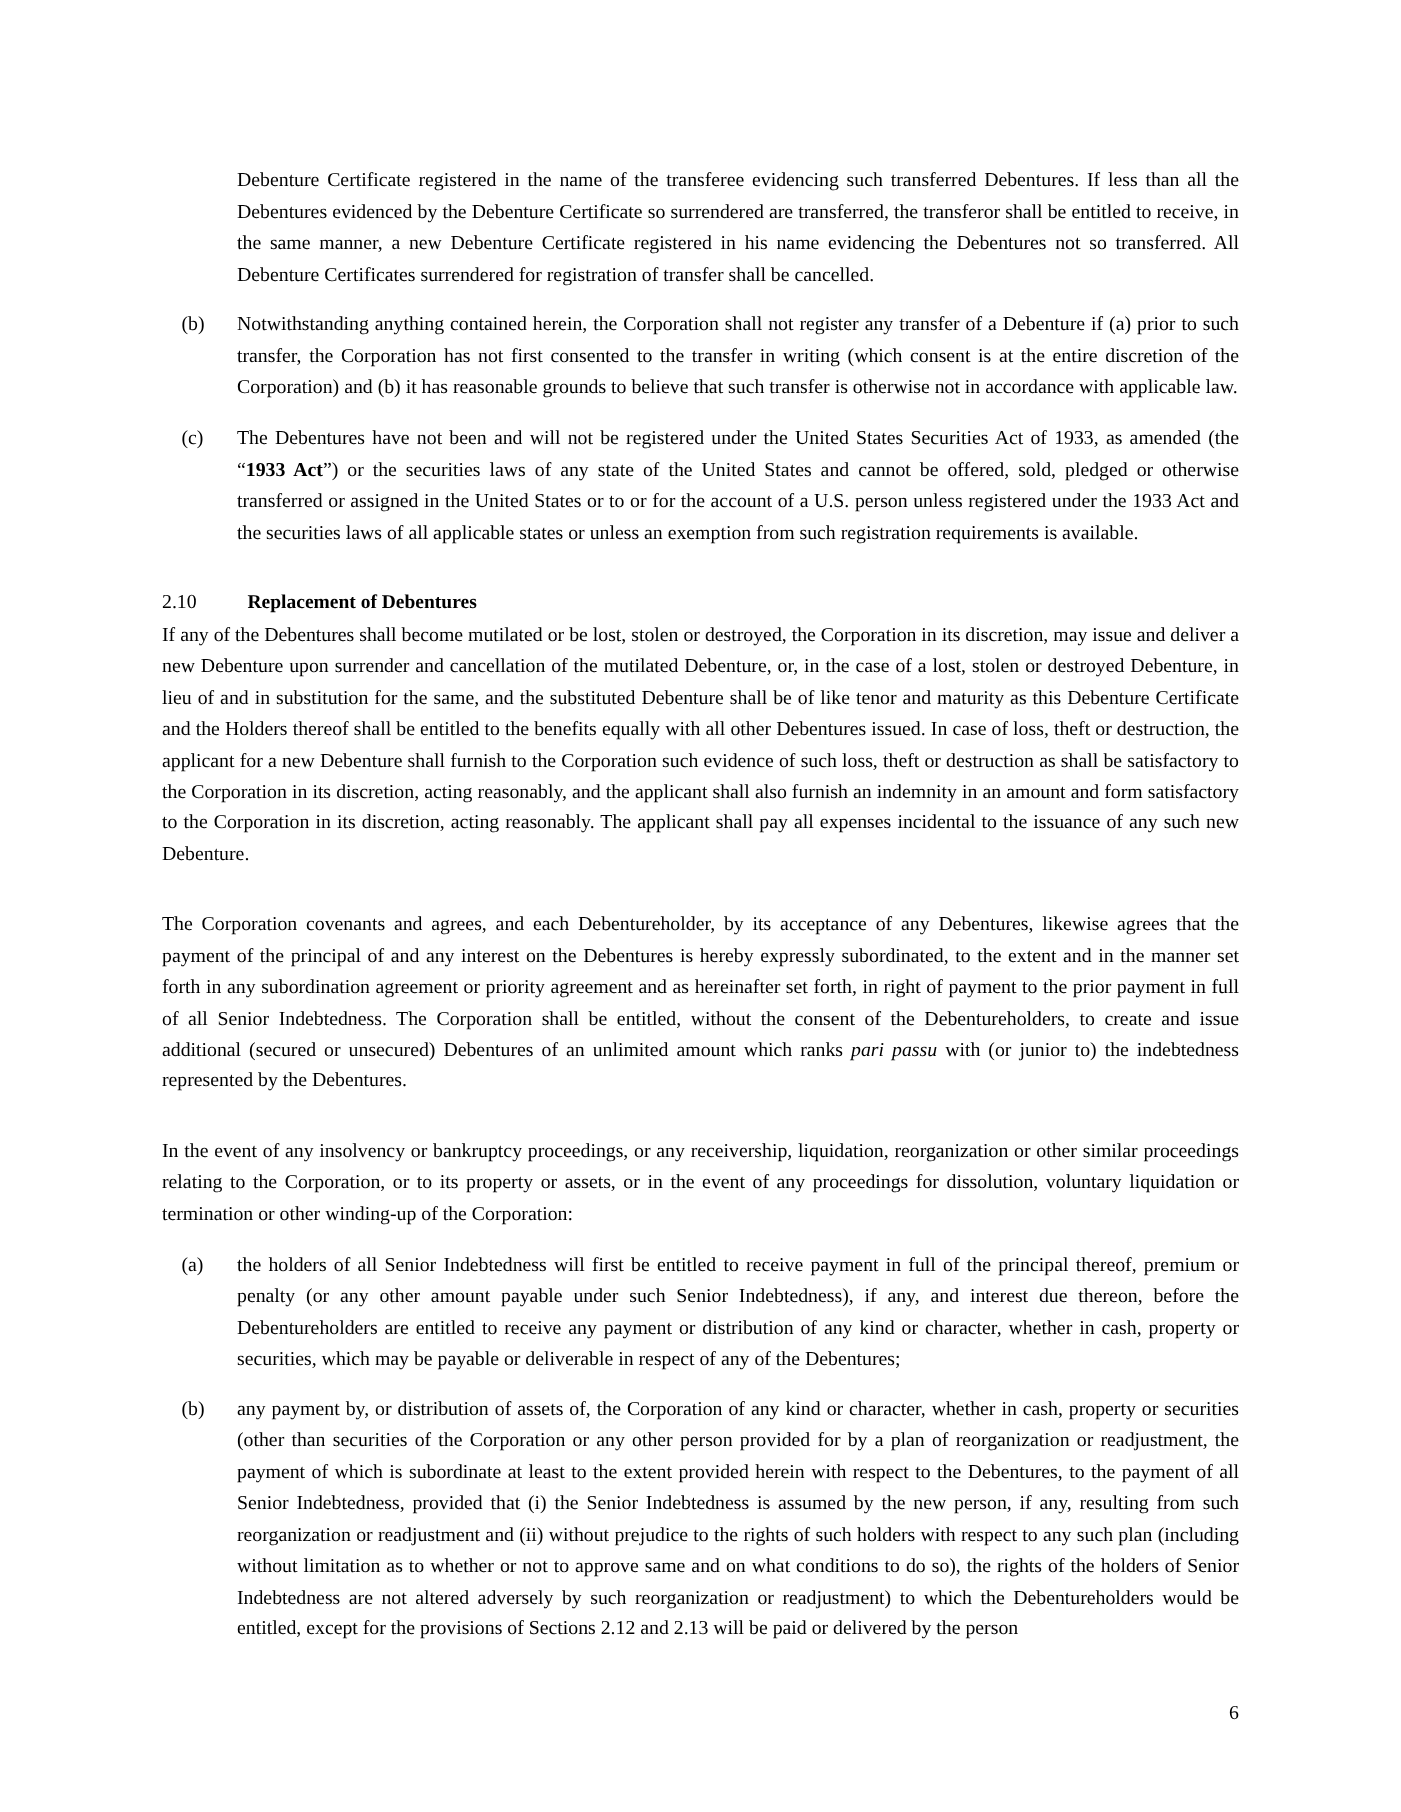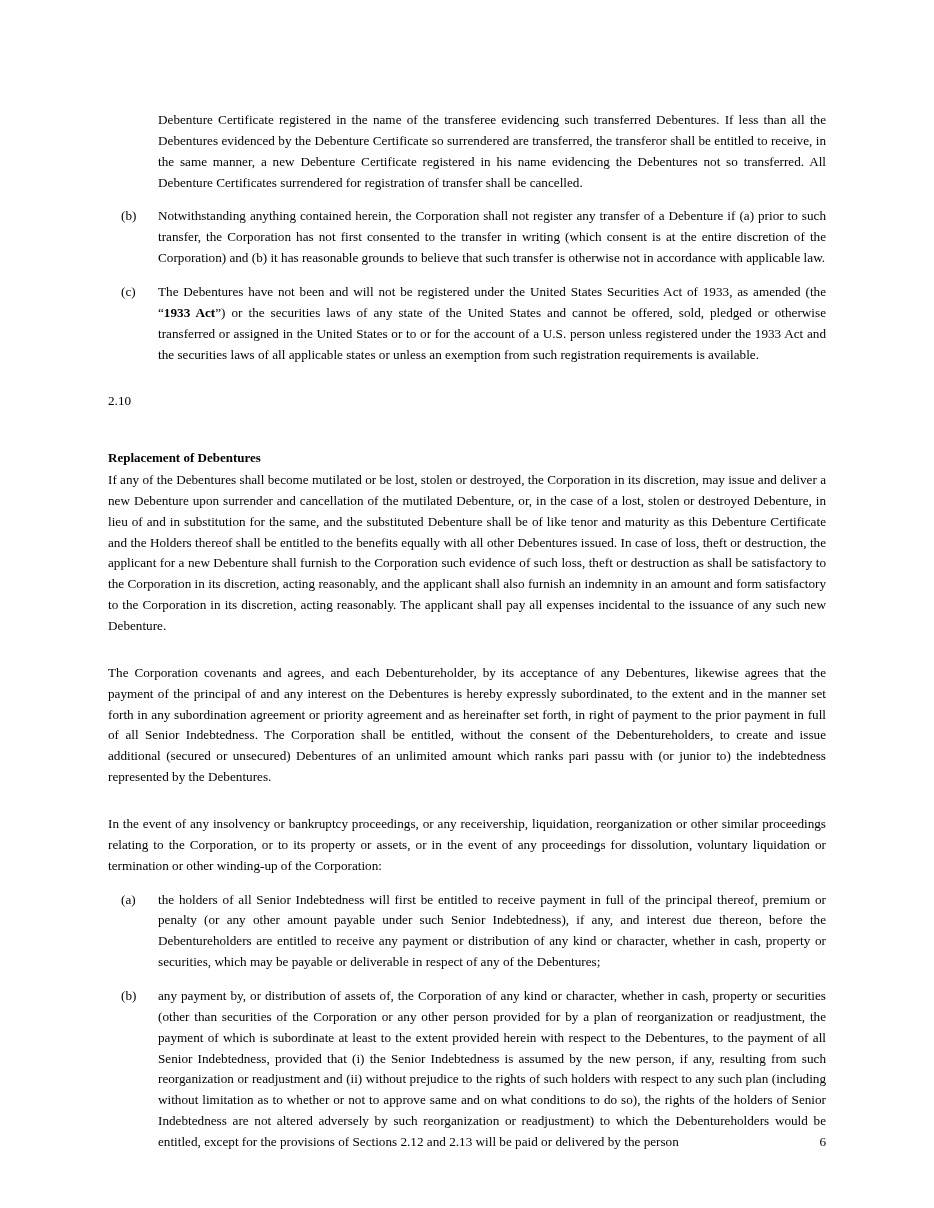--- a/index.html
+++ b/index.html
@@ -50,41 +50,40 @@
     font-family: Liberation Serif, serif;
   }
   .section {
     margin-top: 26px;
   }
   .section-head {
     display: flex;
     font-size: 13.2px;
     line-height: 1.58;
     margin-bottom: 0px;
-    flex-direction: column;
   }
   .section-num {
     width: 57px;
     flex: 0 0 57px;
   }
   .section-title {
     font-weight: bold;
     font-size: 13px;
   }
   .section-body {
     margin-top: 1px;
   }
   .page-number {
     position: absolute;
     right: 108px;
     top: 1134px;
     font-size: 13.2px;
   }
   .b { font-weight: bold; }
-  .i { }
+  .i { font-style: italic; }
 </style>
 </head>
 <body>
 
 <div class="page">
 
   <div class="content">
 
     <p class="intro-para">Debenture Certificate registered in the name of the transferee evidencing such transferred Debentures.  If less than all the Debentures evidenced by the Debenture Certificate so surrendered are transferred, the transferor shall be entitled to receive, in the same manner, a new Debenture Certificate registered in his name evidencing the Debentures not so transferred.  All Debenture Certificates surrendered for registration of transfer shall be cancelled.</p>
 

